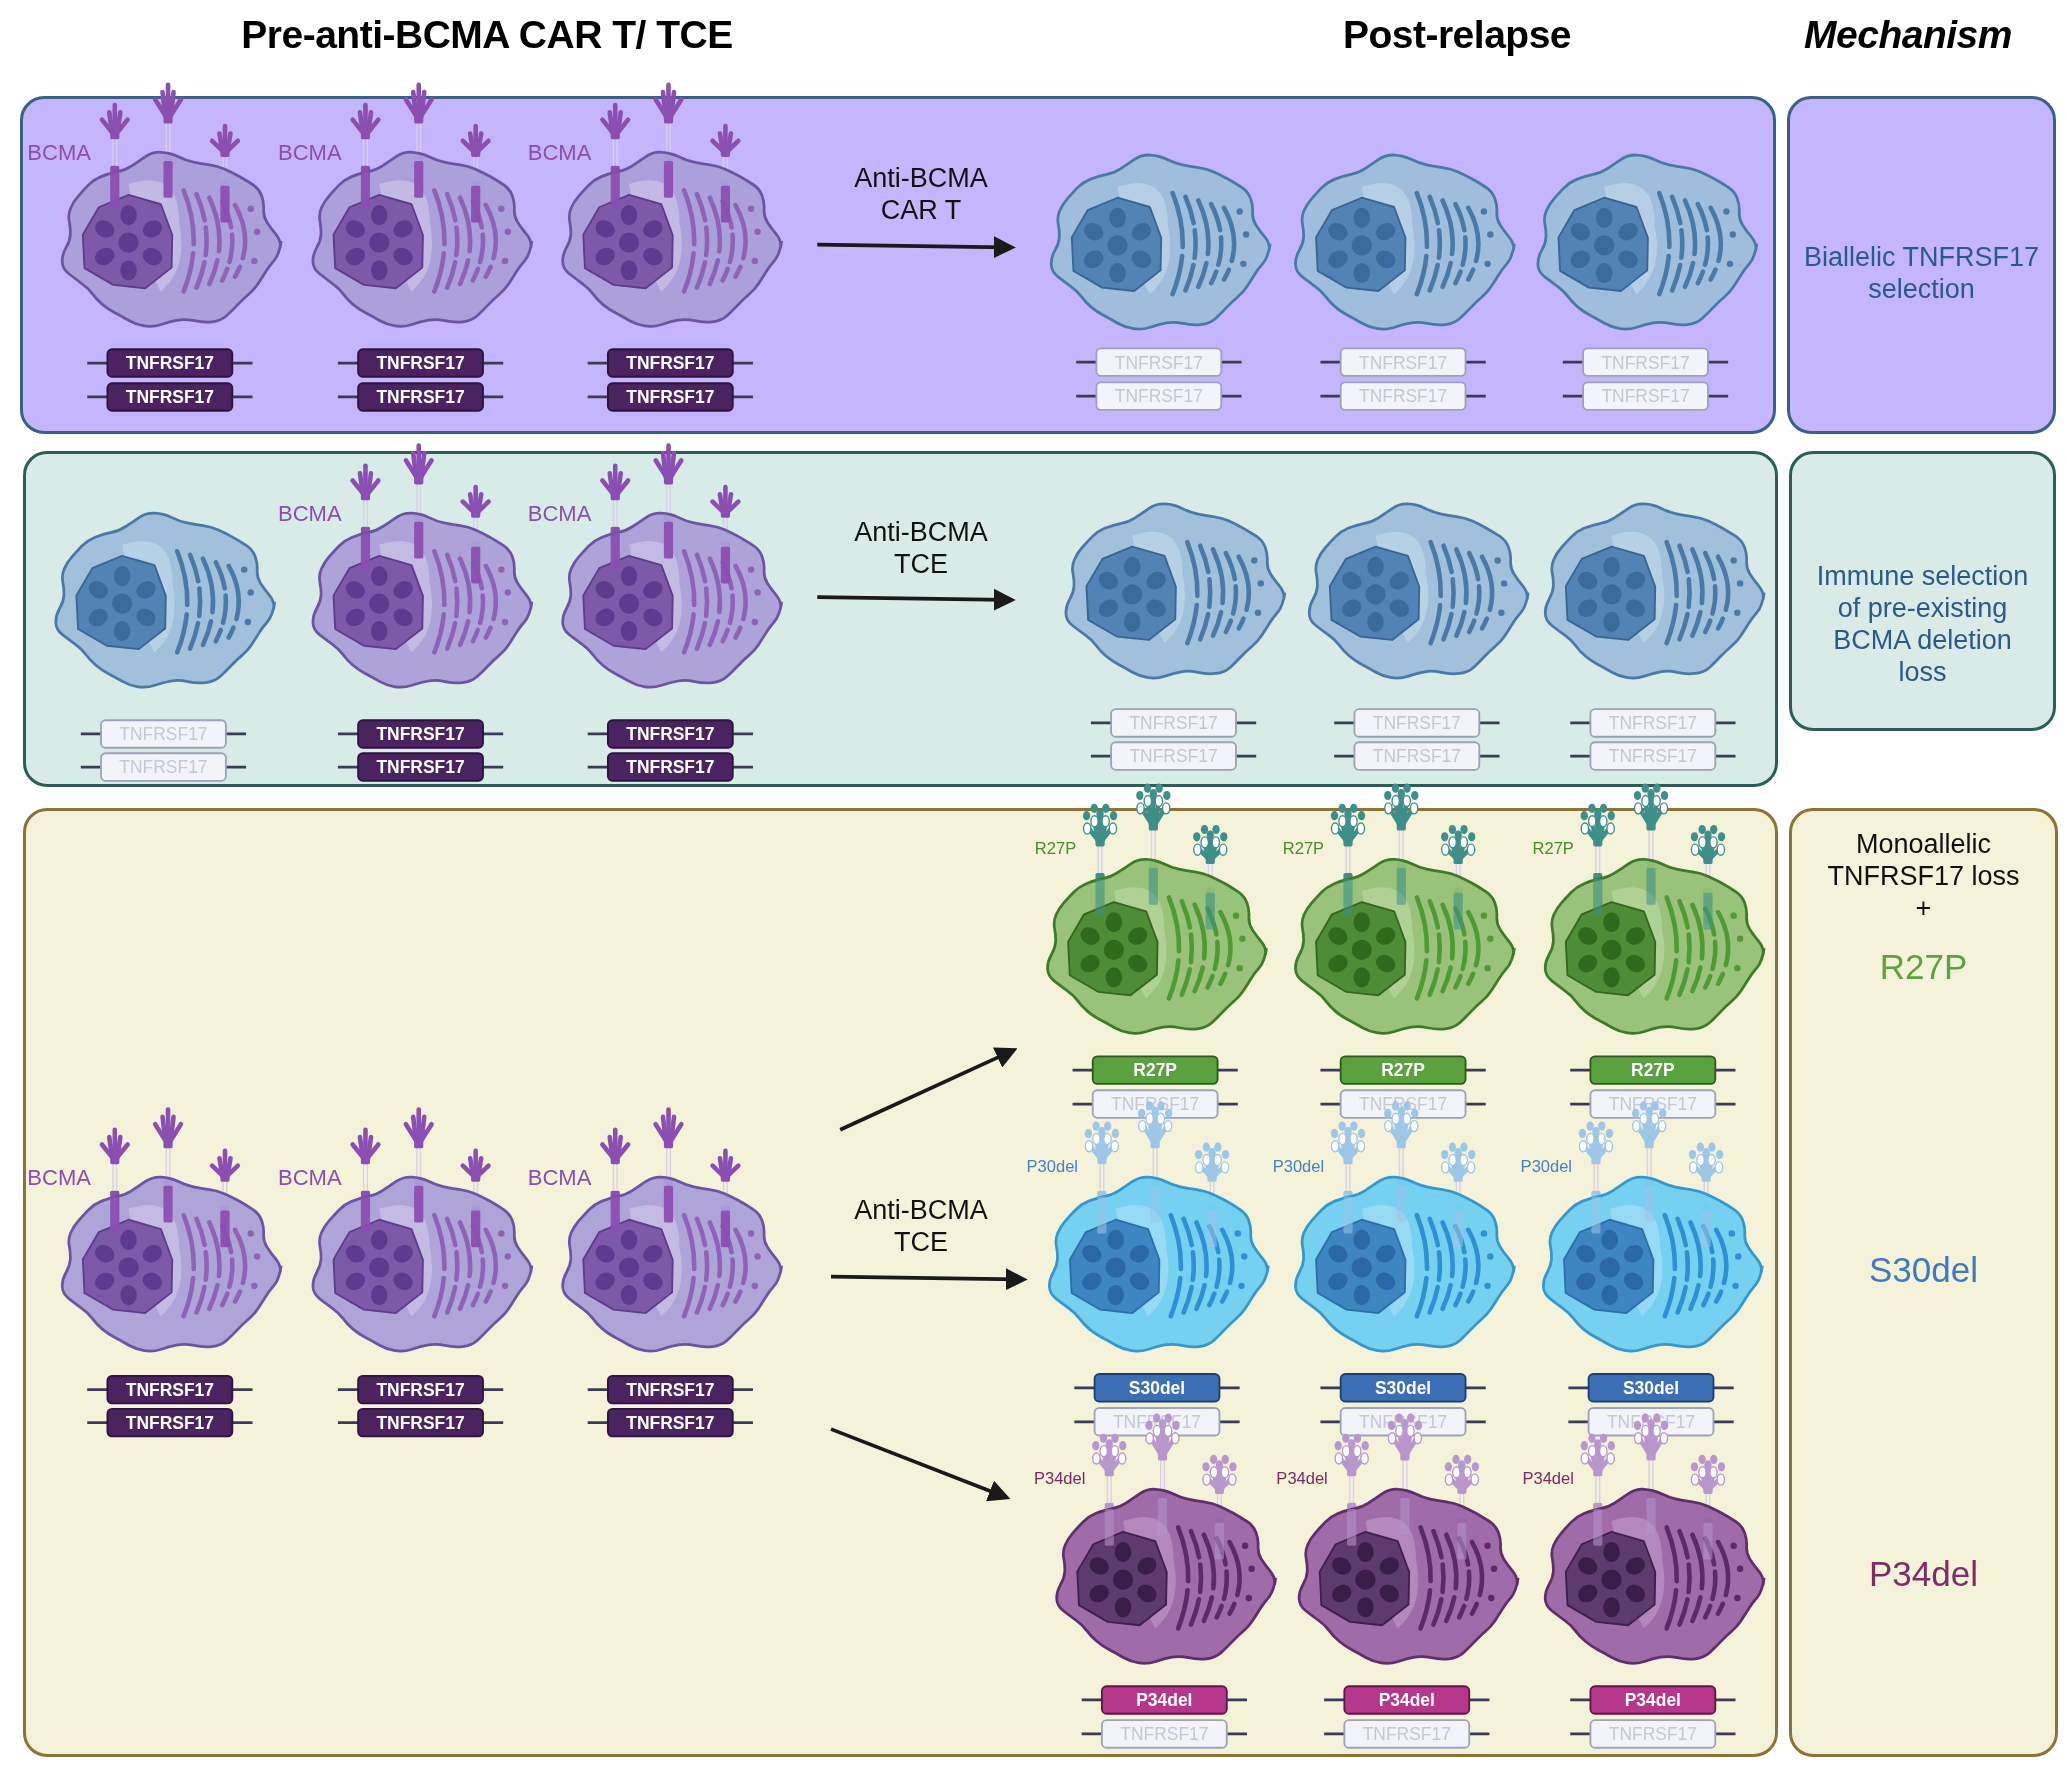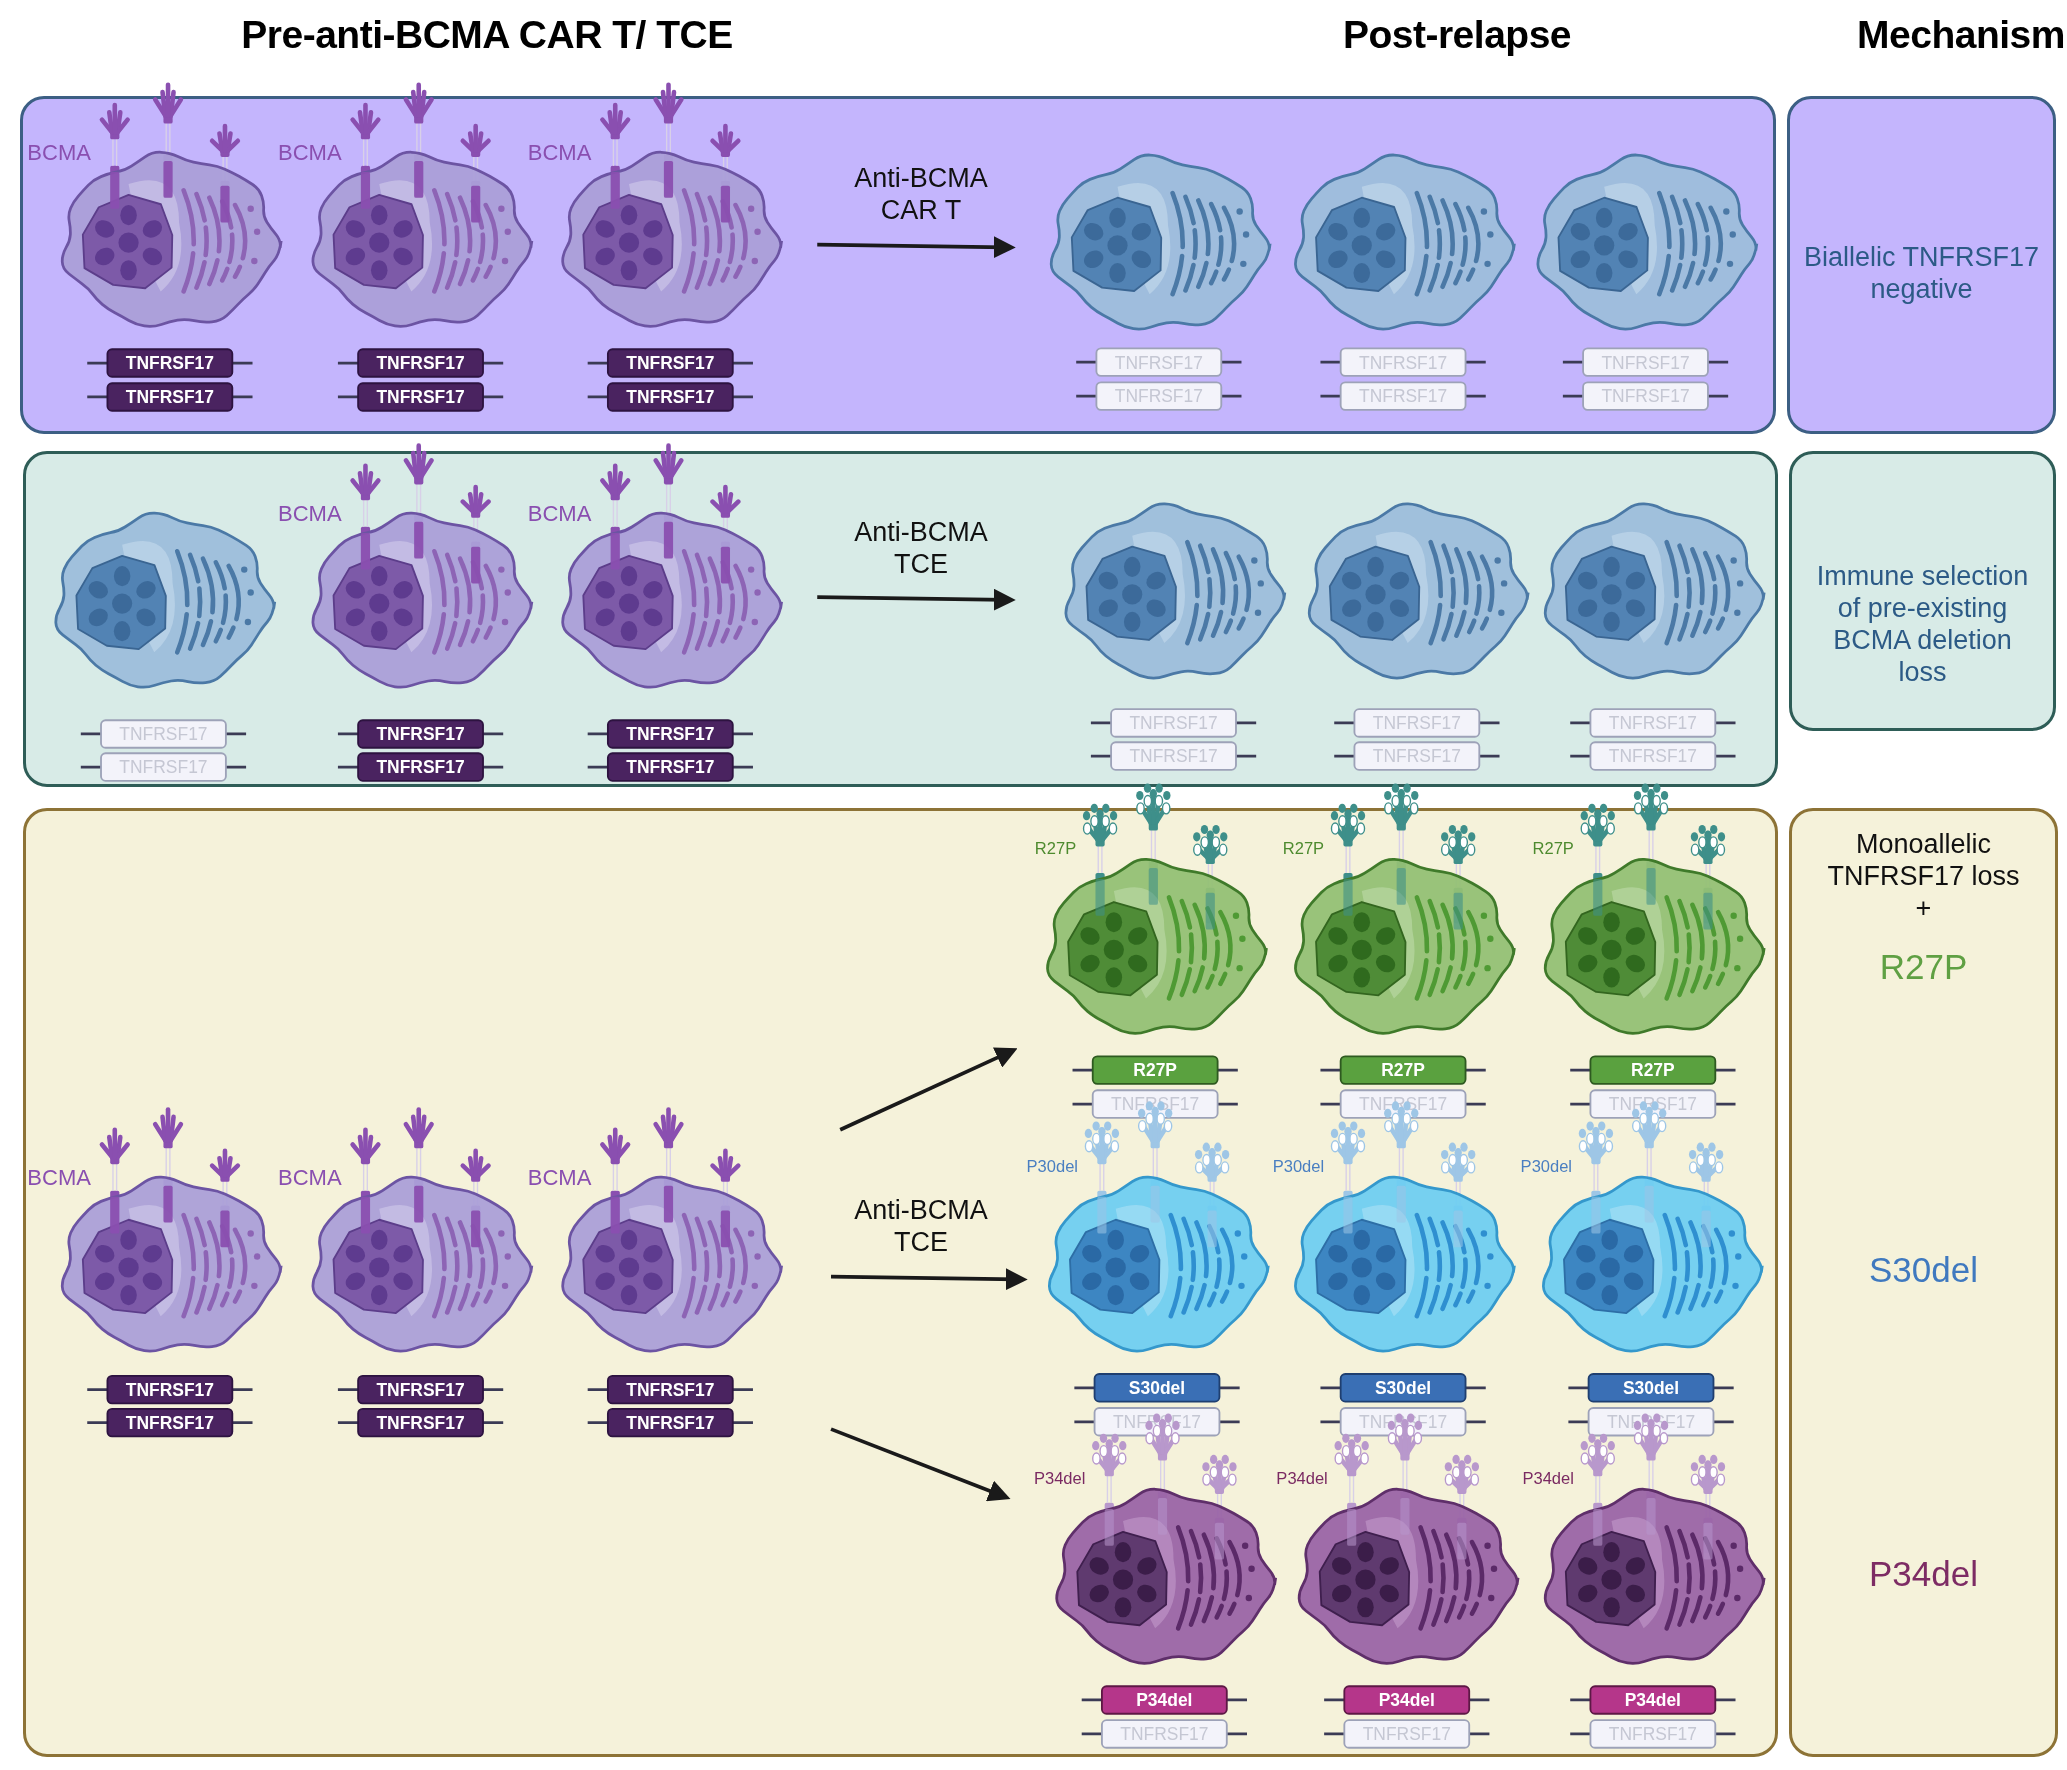--- a/index.html
+++ b/index.html
@@ -12,27 +12,27 @@
   .mech-text{position:absolute;left:0;right:0;text-align:center;font-size:27px;line-height:32px;}
   #stage{position:absolute;left:0;top:0;width:2067px;height:1771px;pointer-events:none;}
   #stage text{font-family:"Liberation Sans","DejaVu Sans",sans-serif;}
   .drug-label{position:absolute;transform:translateX(-50%);text-align:center;font-size:27px;line-height:32px;color:#111;white-space:nowrap;}
 </style>
 </head>
 <body>
 
 <div class="title" style="left:441px;">Pre-anti-BCMA CAR T/ TCE</div>
 <div class="title" style="left:1411px;">Post-relapse</div>
-<div class="title" style="left:1915px;">Mechanism</div>
+<div class="title" style="left:1862px;font-style:italic;">Mechanism</div>
 
 <div class="panel p-blue" style="left:20px;top:96px;width:1756px;height:338px;"></div>
 <div class="panel p-blue" style="left:1787px;top:96px;width:269px;height:338px;">
   <div class="mech-text" style="top:142px;color:#2c5a86;">
     <div>Biallelic TNFRSF17</div>
-    <div>negative</div>
+    <div>selection</div>
   </div>
 </div>
 
 <div class="panel p-teal" style="left:23px;top:451px;width:1755px;height:336px;"></div>
 <div class="panel p-teal" style="left:1789px;top:451px;width:267px;height:280px;">
   <div class="mech-text" style="top:106px;color:#2c5a86;">
     <div>Immune selection</div>
     <div>of pre-existing</div>
     <div>BCMA deletion</div>
     <div>loss</div>

